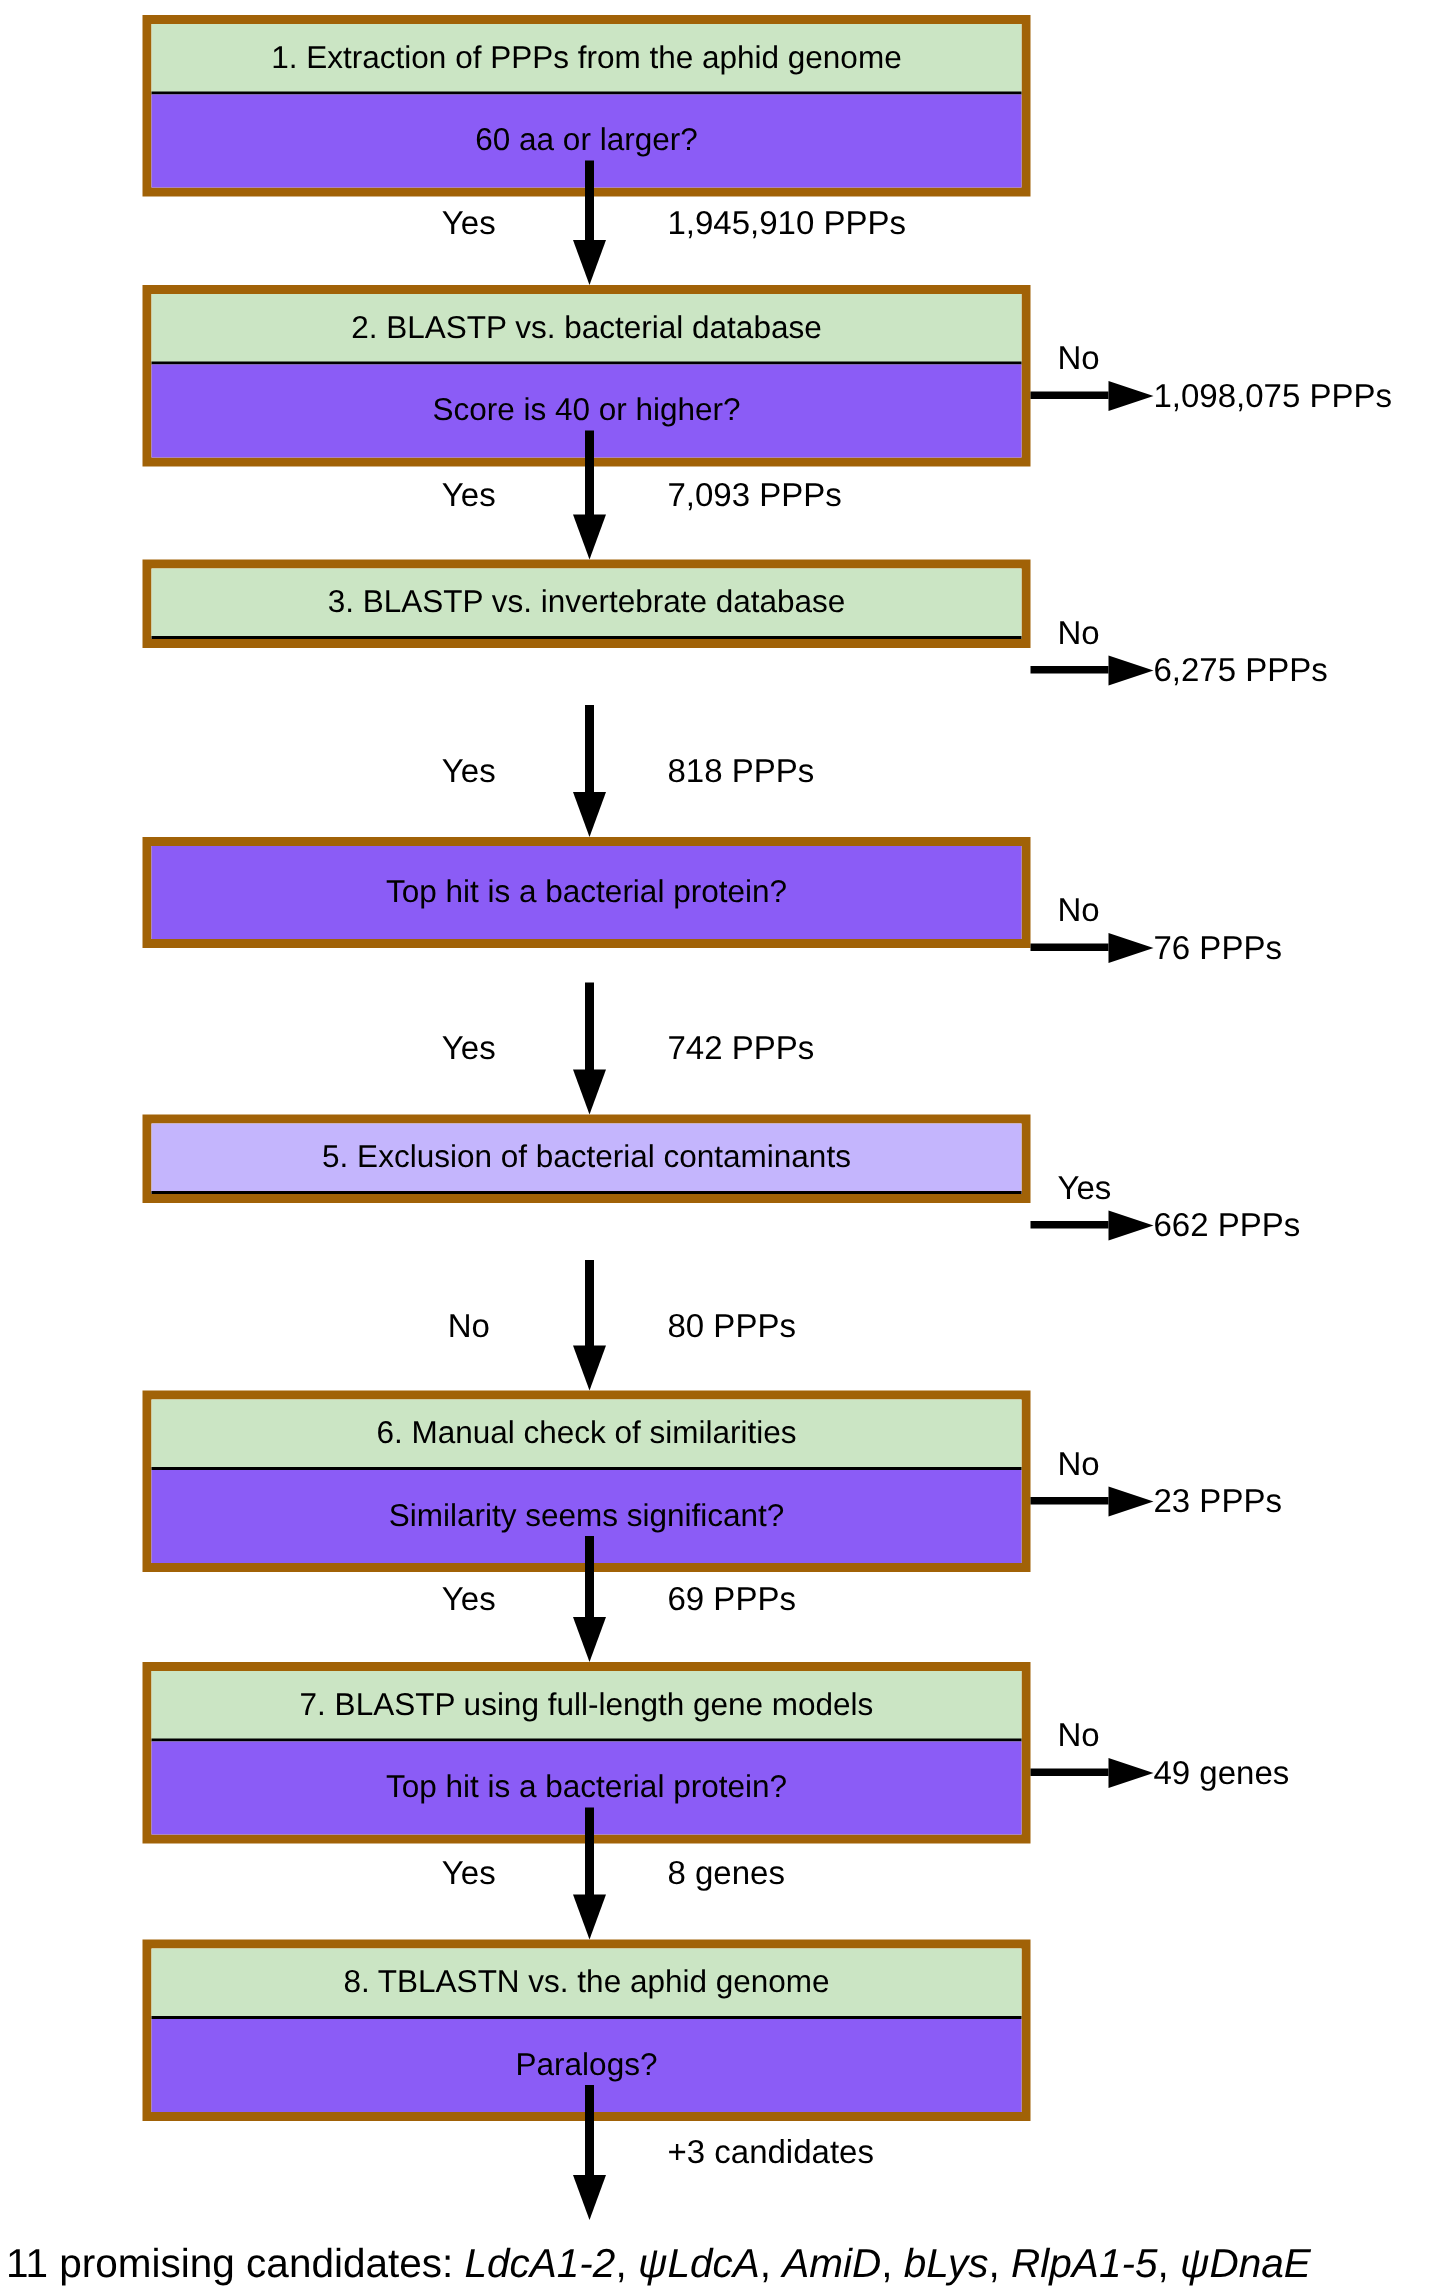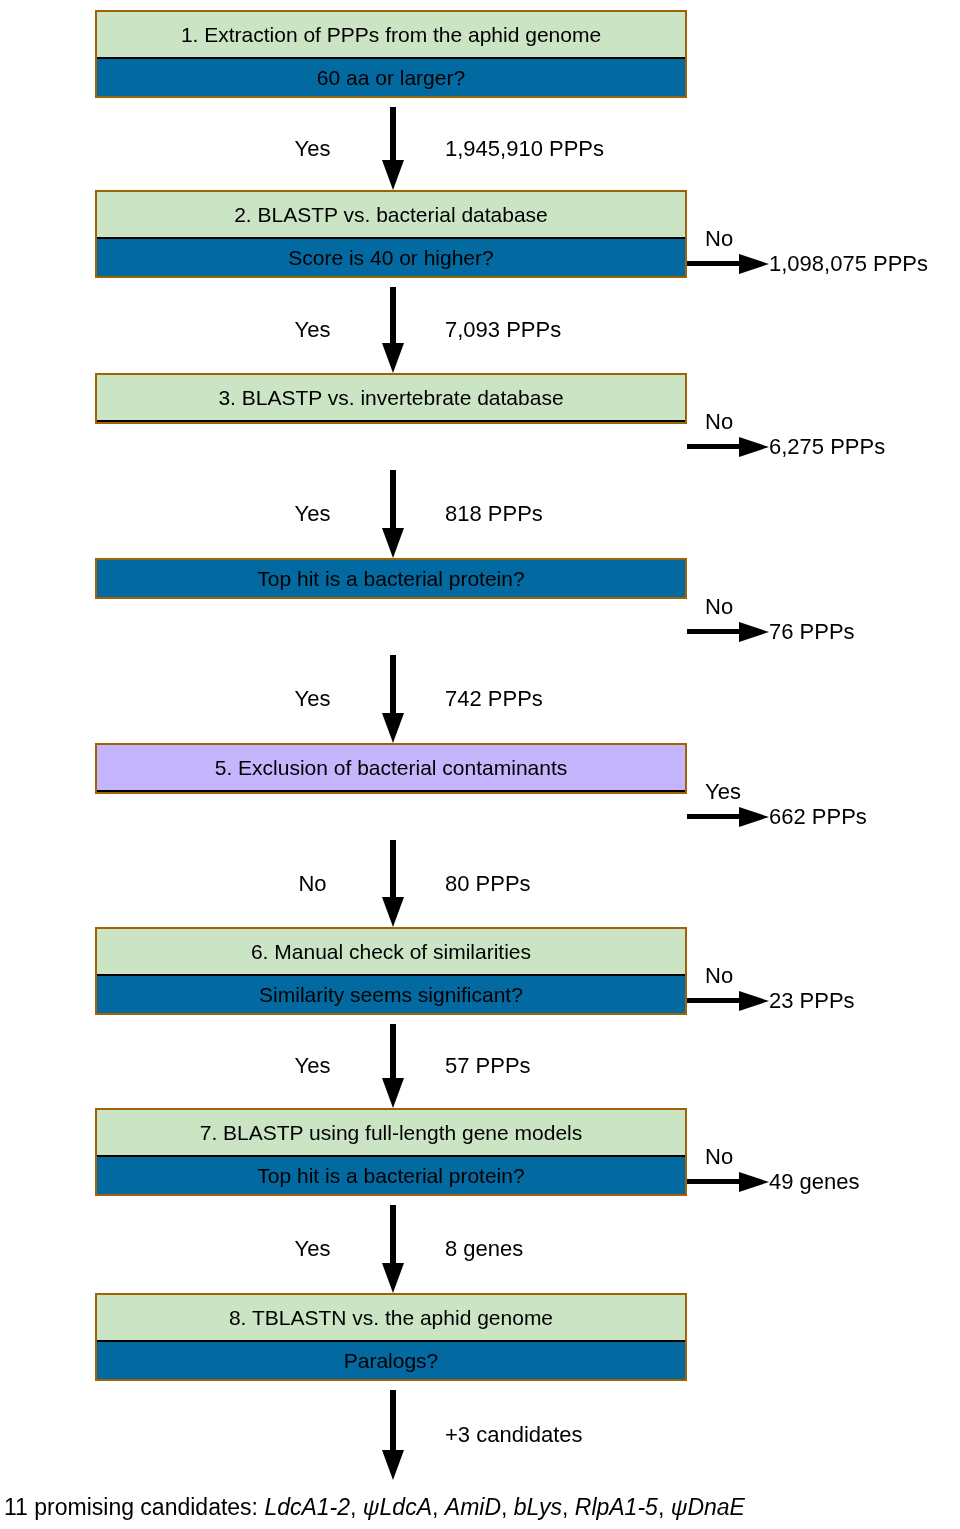--- a/index.html
+++ b/index.html
@@ -1,27 +1,27 @@
 <!DOCTYPE html>
 <html><head>
 <meta charset="utf-8">
 <style>
   html, body { margin: 0; padding: 0; background: #ffffff; }
   body { font-family: "Liberation Sans", sans-serif; color: #000; }
   .canvas { position: relative; width: 960px; height: 1529px; background: #fff; overflow: hidden; }
 
   
   .step { position: absolute; left: 95px; width: 592px; box-sizing: border-box;
-          border: 2px solid #a16207; background: #fff; }
+          border: 6px solid #a16207; background: #fff; }
   .step-header { height: 45px; border-bottom: 2px solid #000; display: flex;
                  align-items: center; justify-content: center; font-size: 21px; }
   .step-header.green  { background: #cbe5c4; }
   .step-header.salmon { background: #c4b5fd; }
-  .step-question { height: 37px; display: flex; align-items: center;
-                   justify-content: center; font-size: 21px; background: #0369a1; }
+  .step-question { height: 62px; display: flex; align-items: center;
+                   justify-content: center; font-size: 21px; background: #8b5cf6; }
 
   
   .vconn { position: absolute; left: 0; width: 960px; }
   .stem-v { position: absolute; left: 390px; width: 6px; top: 0; bottom: 24px; background: #000; }
   .head-down { position: absolute; left: 382px; bottom: 0; width: 0; height: 0;
                border-left: 11px solid transparent; border-right: 11px solid transparent;
                border-top: 30px solid #000; }
   .vlabel-left { position: absolute; left: 250px; width: 125px; text-align: center;
                  top: 50%; transform: translateY(-50%); font-size: 22px; }
   .vlabel-right { position: absolute; left: 445px; top: 50%; transform: translateY(-50%);
@@ -31,21 +31,21 @@
   .rbranch { position: absolute; left: 687px; width: 273px; height: 100px; }
   .rlabel { position: absolute; left: 18px; top: 36px; font-size: 22px; line-height: 26px; }
   .stem-h { position: absolute; left: 0; top: 71px; width: 52px; height: 5px; background: #000; }
   .head-right { position: absolute; left: 52px; top: 63.5px; width: 0; height: 0;
                 border-top: 10px solid transparent; border-bottom: 10px solid transparent;
                 border-left: 30px solid #000; }
   .rcount { position: absolute; left: 82px; top: 60px; font-size: 22px;
             line-height: 27px; white-space: nowrap; }
 
   
-  .result { position: absolute; left: 4px; top: 1494px; font-size: 23px; white-space: nowrap; }
+  .result { position: absolute; left: 4px; top: 1494px; font-size: 27px; white-space: nowrap; }
   .gene { font-style: italic; }
 </style>
 </head>
 <body>
 
 <div class="canvas">
 
   <div class="step" style="top:10px">
     <div class="step-header green">
         <span>1. Extraction of PPPs from the aphid genome</span>
@@ -129,21 +129,21 @@
   <div class="vconn" style="top:840px;height:87px">
     <div class="vlabel-left">No</div>
     <div class="stem-v"></div>
     <div class="head-down"></div>
     <div class="vlabel-right">80 PPPs</div>
   </div>
   <div class="vconn" style="top:1024px;height:84px">
     <div class="vlabel-left">Yes</div>
     <div class="stem-v"></div>
     <div class="head-down"></div>
-    <div class="vlabel-right">57 PPPs</div>
+    <div class="vlabel-right">69 PPPs</div>
   </div>
   <div class="vconn" style="top:1205px;height:88px">
     <div class="vlabel-left">Yes</div>
     <div class="stem-v"></div>
     <div class="head-down"></div>
     <div class="vlabel-right">8 genes</div>
   </div>
   <div class="vconn" style="top:1390px;height:90px">
     <div class="stem-v"></div>
     <div class="head-down"></div>

